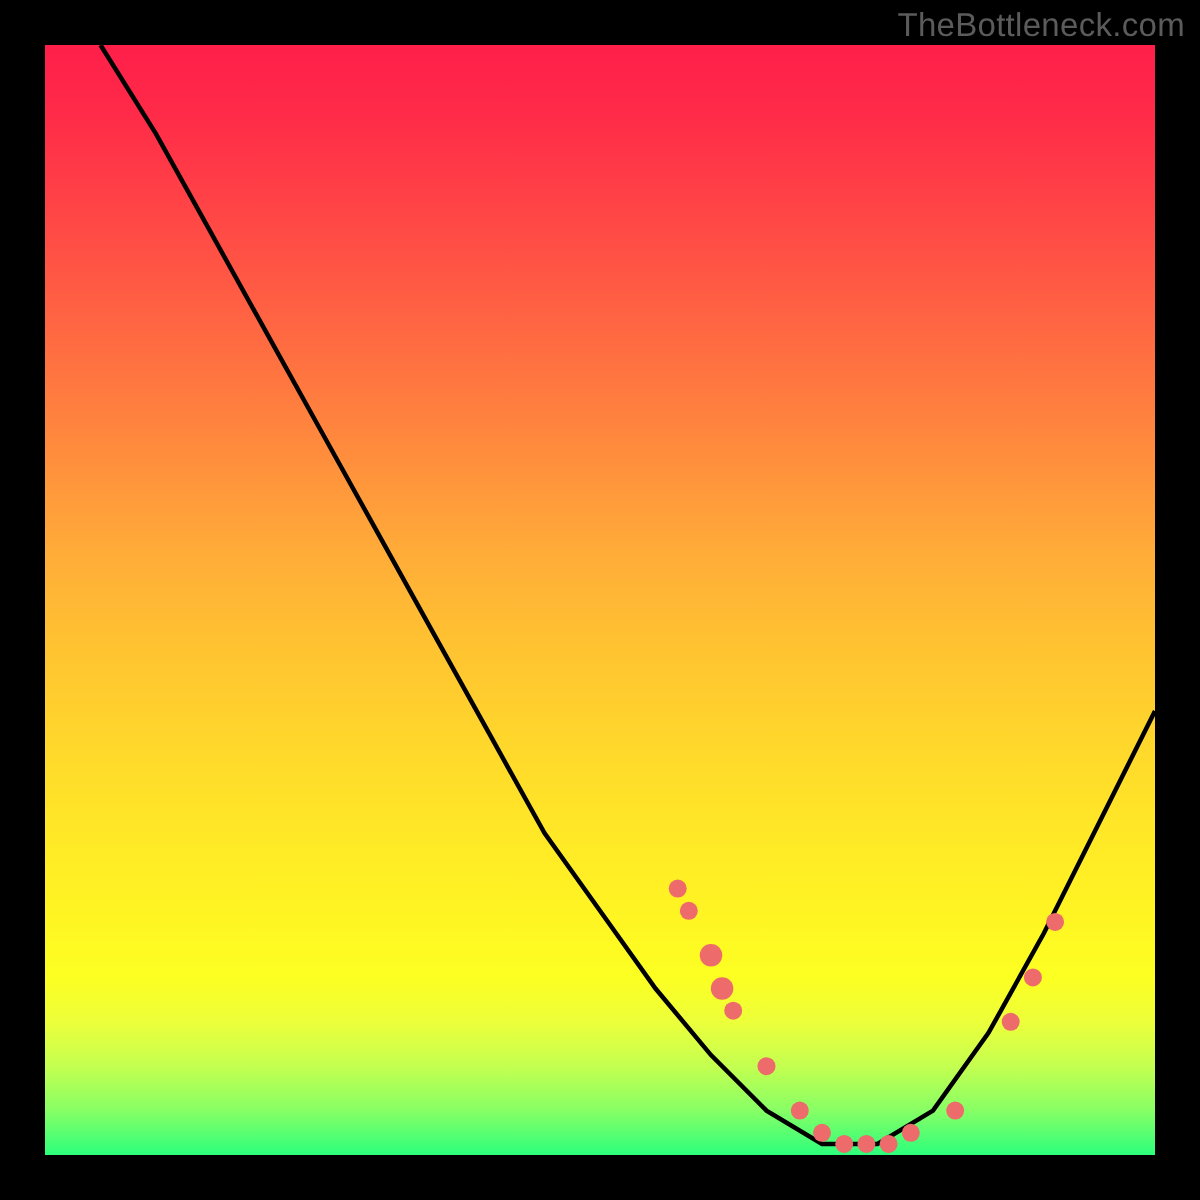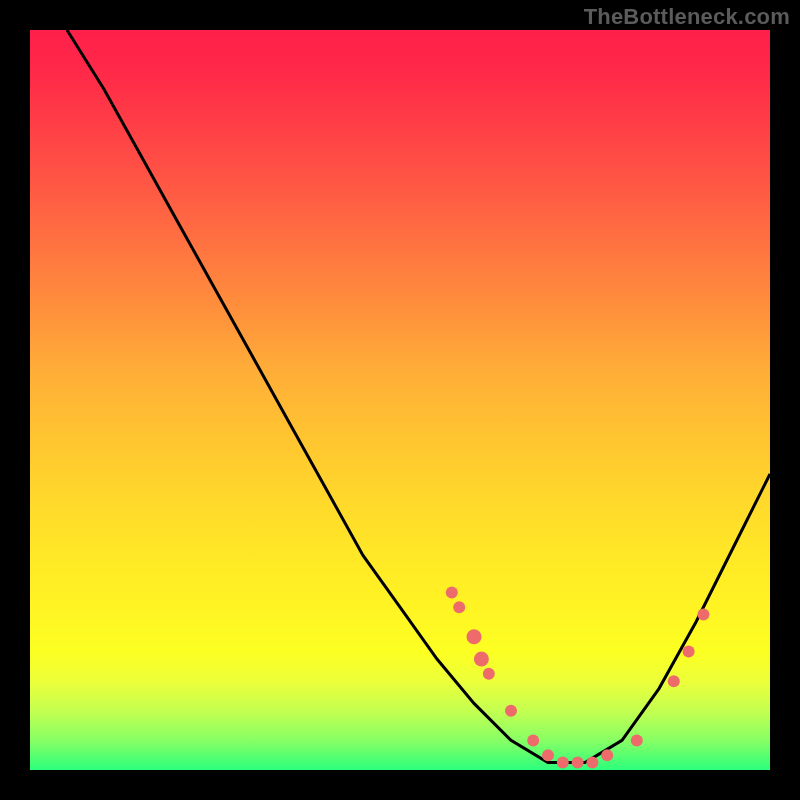--- a/index.html
+++ b/index.html
@@ -16,21 +16,21 @@
     width: 800px;
     height: 800px;
     background: #000;
   }
   .watermark {
     position: absolute;
     top: 4px;
     right: 10px;
     color: #5b5b5b;
     font-size: 22px;
-    font-weight: bold;
+    font-weight: normal;
     letter-spacing: 0.2px;
     z-index: 20;
     text-align: center;
   }
   .plot-area {
     position: absolute;
     left: 30px;
     top: 30px;
     width: 740px;
     height: 740px;

